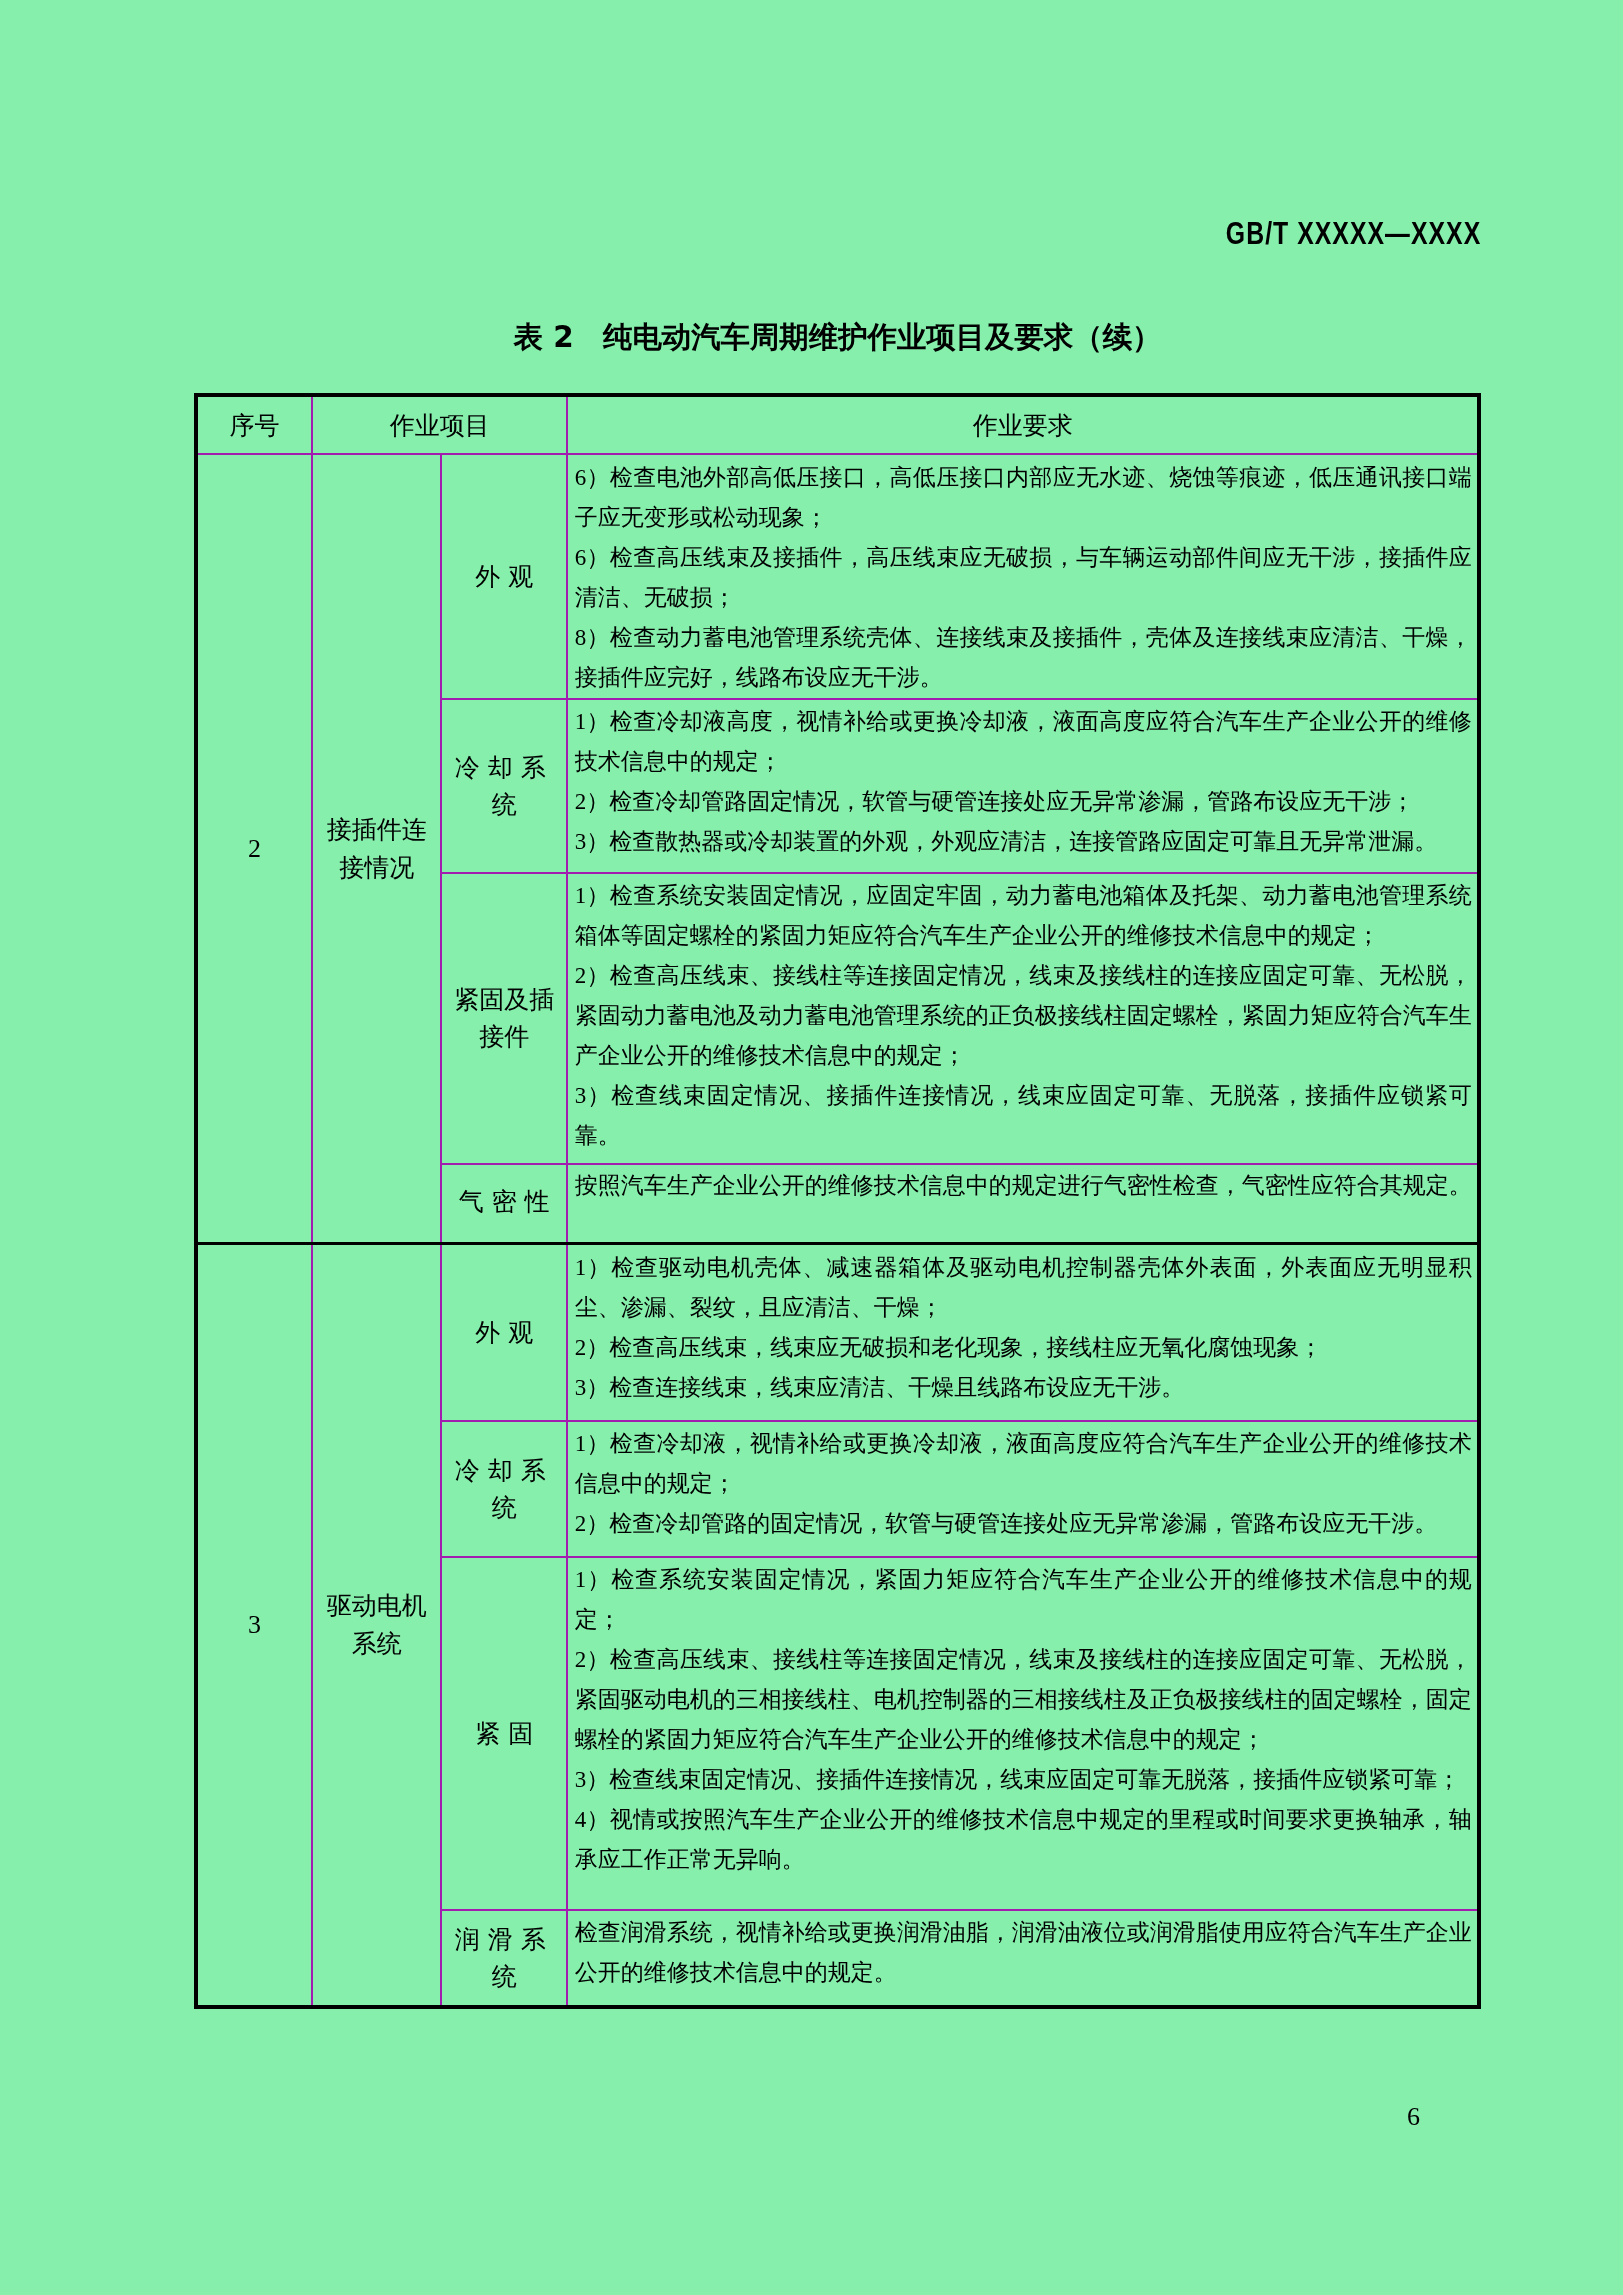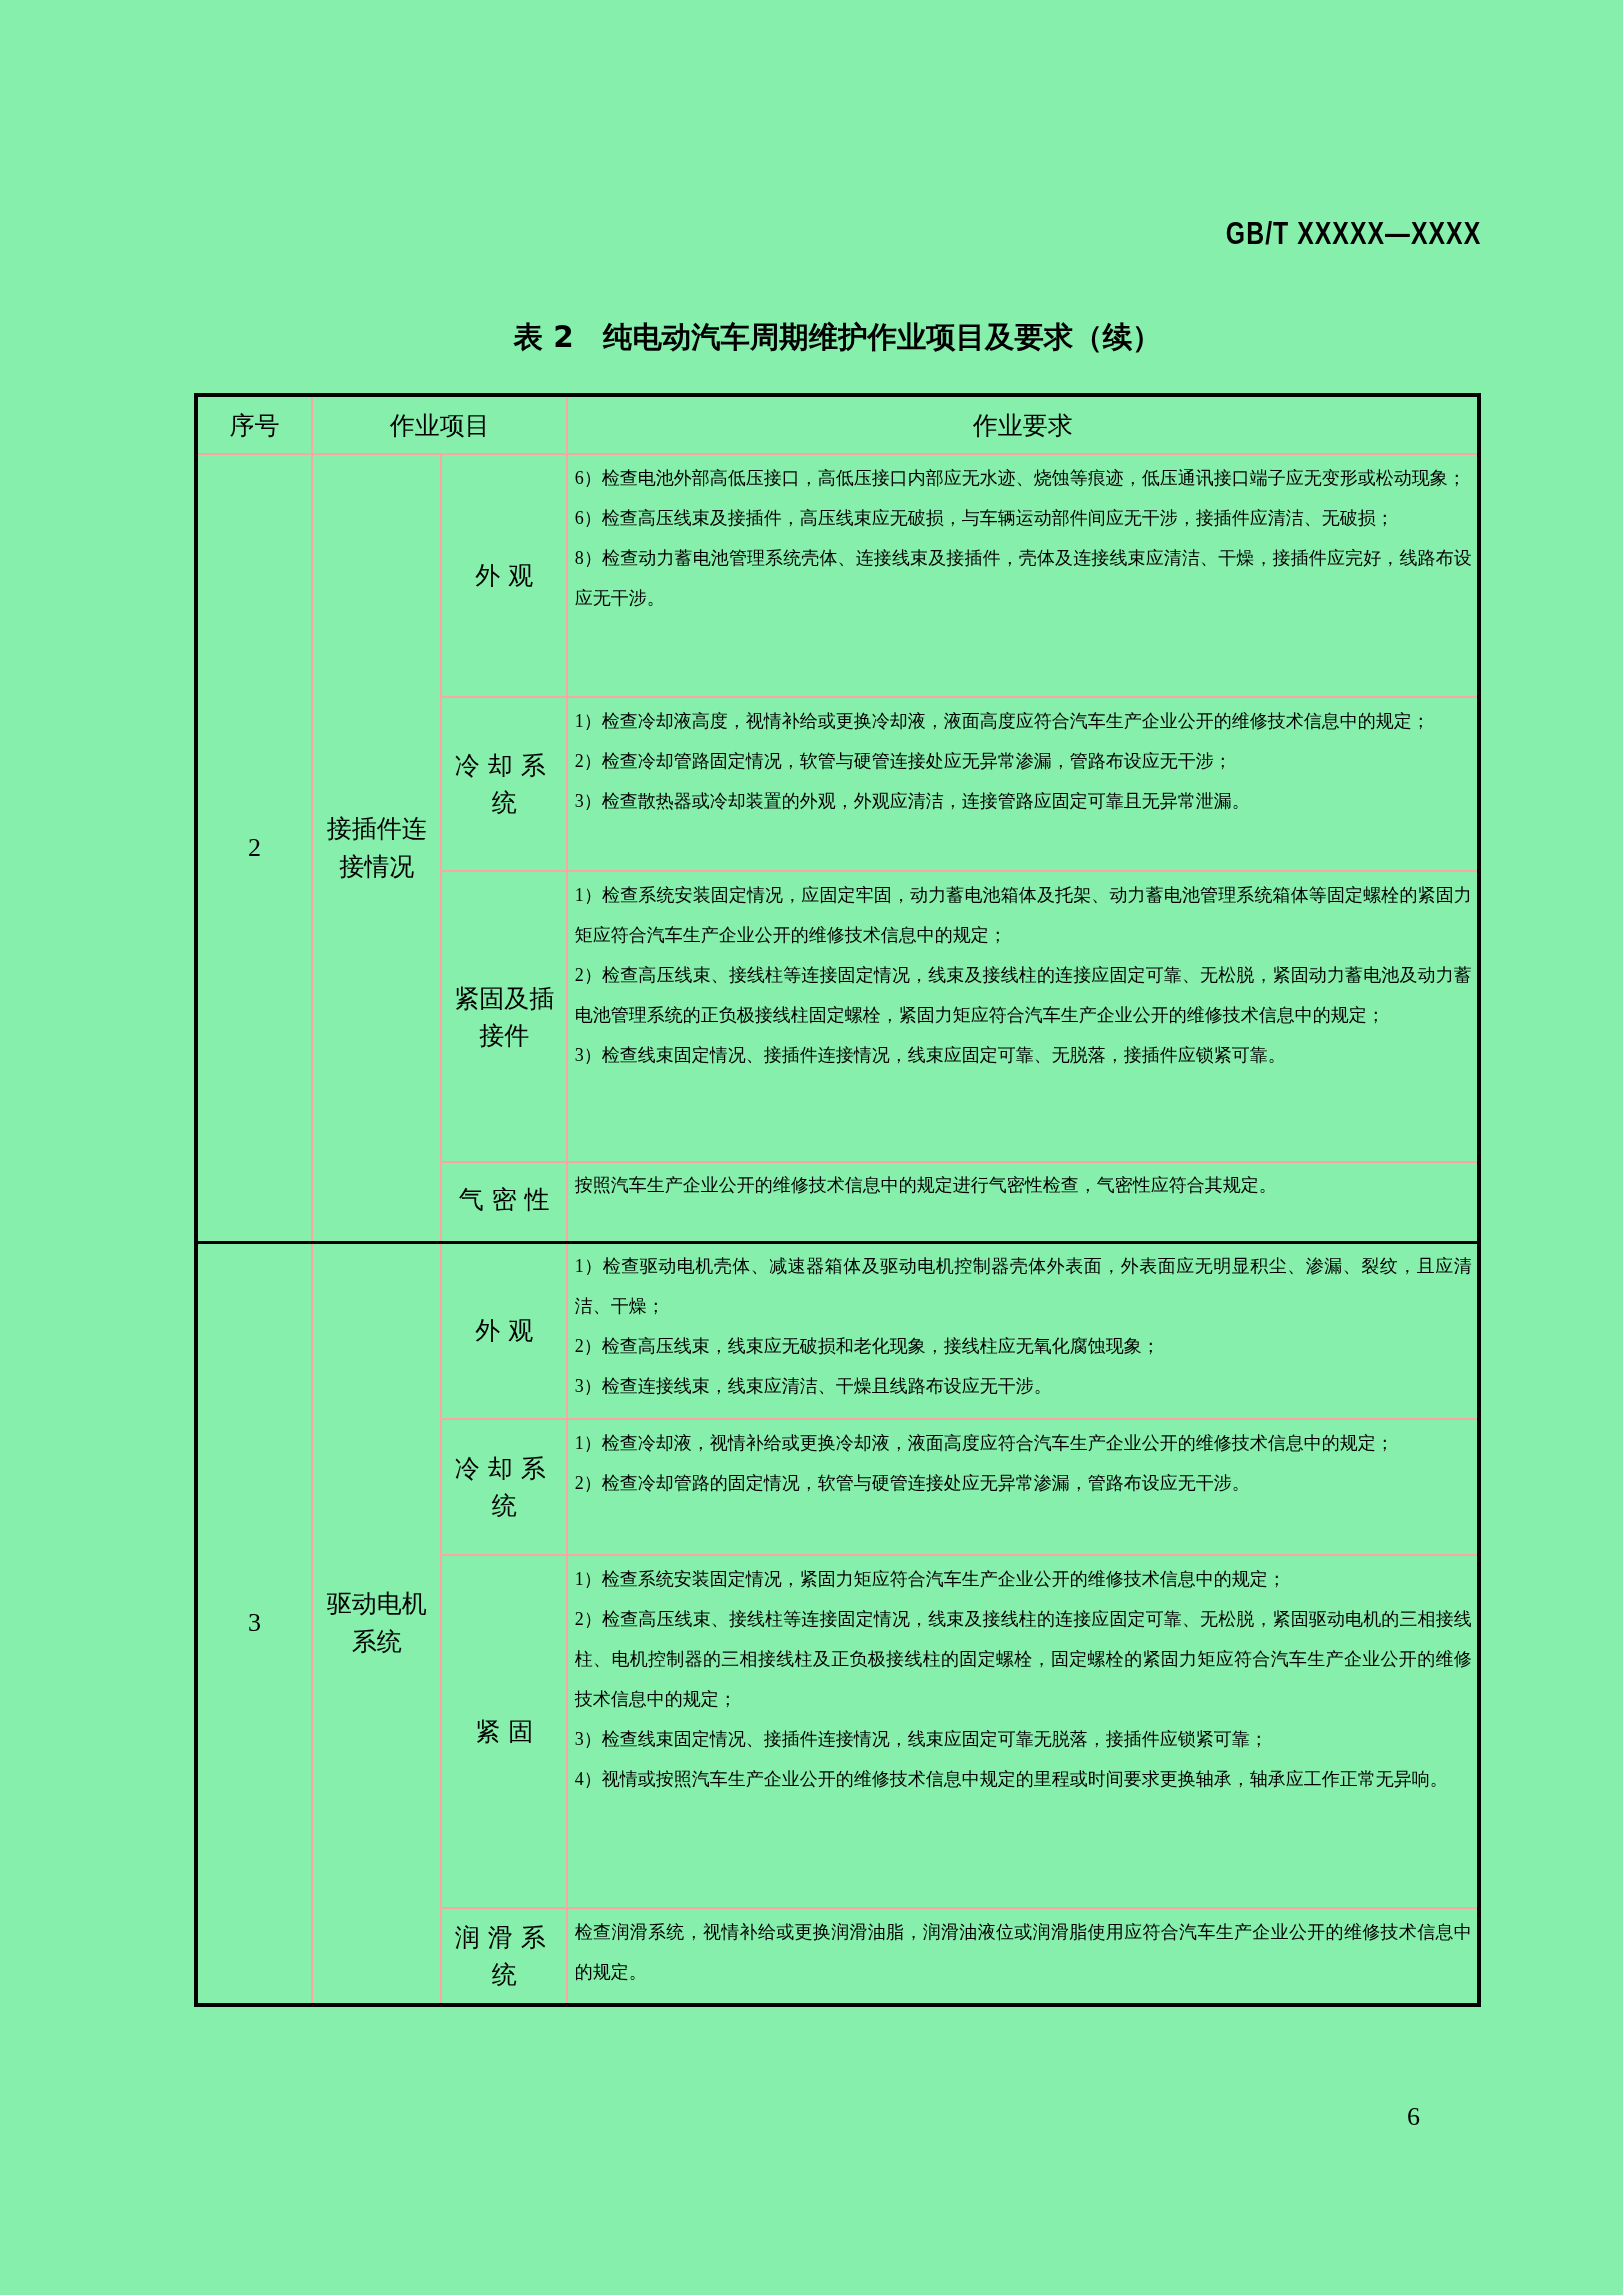--- a/index.html
+++ b/index.html
@@ -35,21 +35,21 @@
   }
   table.main-table {
     position:absolute;
     left:194px; top:393px;
     width:1287px;
     table-layout:fixed;
     border-collapse:collapse;
     border:4.6px solid #000;
   }
   table.main-table th, table.main-table td {
-    border:2px solid #fca5a5;
+    border:2px solid #a21caf;
     overflow:hidden;
   }
   thead tr { height:59px; }
   th {
     font-weight:normal;
     font-size:25px;
     text-align:center;
     vertical-align:middle;
   }
   .seq-cell {
@@ -64,21 +64,21 @@
   }
   .sub-cell {
     text-align:center; vertical-align:middle;
     font-size:25px; line-height:37px;
     padding:0 0.7px;
     word-break:break-all;
   }
   .sub-cell .spread { letter-spacing:7.9px; margin-right:-7.9px; }
   .req-cell {
     text-align:justify; vertical-align:top;
-    font-size:18px; line-height:40px;
+    font-size:23px; line-height:40px;
     padding:2.6px 5.2px 0 6.5px;
   }
   .req-item { text-align:justify; }
   
   tr.s0r0 { height:243px; }
   tr.s0r1 { height:174px; }
   tr.s0r2 { height:291px; }
   tr.s0r3 { height:80px;font-family:Liberation Mono, monospace; }
   tr.s1r0 { height:177px; }
   tr.s1r1 { height:136px; }

